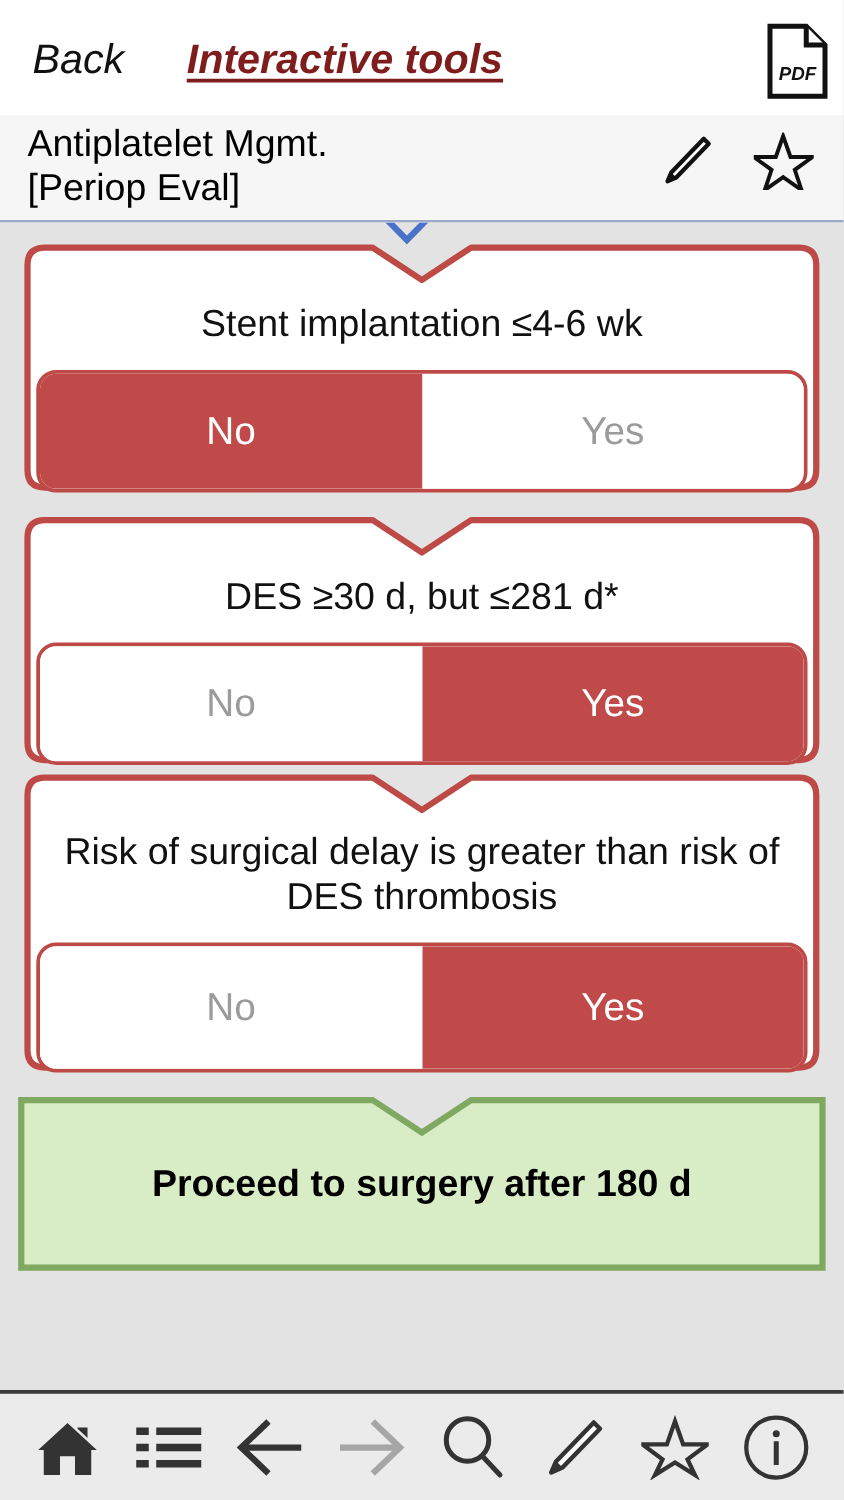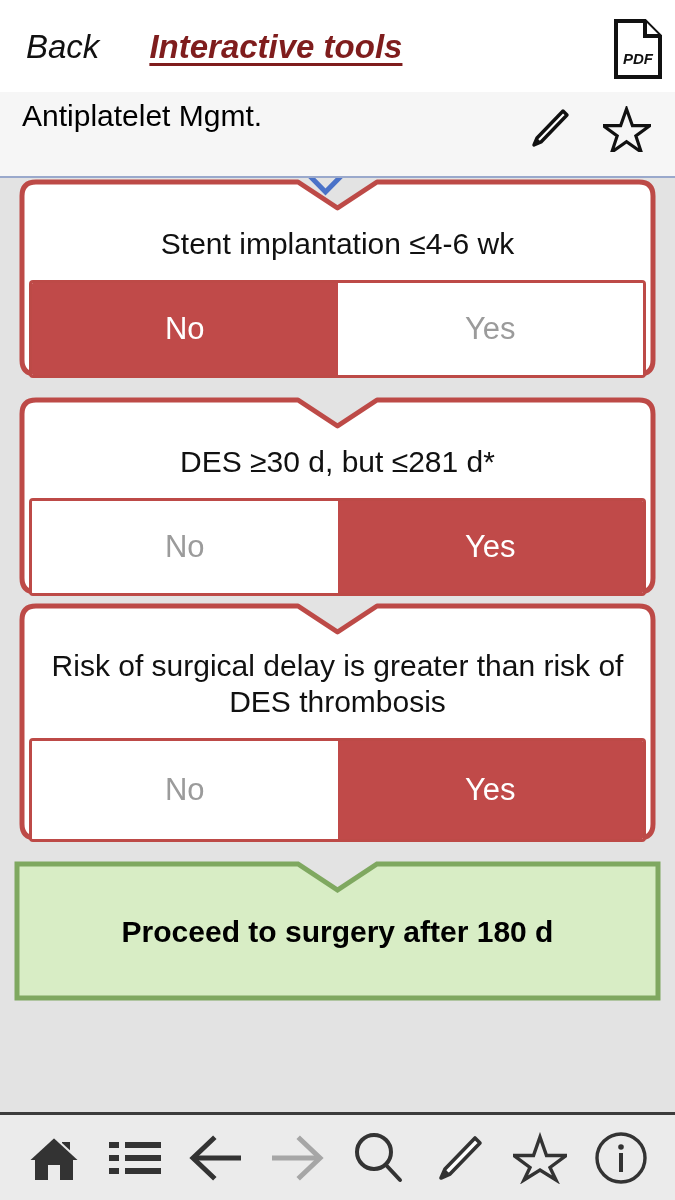--- a/index.html
+++ b/index.html
@@ -131,21 +131,21 @@
     padding: 0 30px;
     box-sizing: border-box;
     width: 100%;
   }
 
   
   .toggle {
     width: 617px;
     height: 104px;
     border: 3px solid #bd4a47;
-    border-radius: 4px;
+    border-radius: 16px;
     display: flex;
     overflow: hidden;
     box-sizing: border-box;
     background: #ffffff;
   }
   .toggle-opt {
     flex: 1 1 50%;
     display: flex;
     align-items: center;
     justify-content: center;
@@ -217,20 +217,21 @@
         <path d="M4 3 H33 L48 18 V59 H4 Z" fill="#ffffff" stroke="#111" stroke-width="4" stroke-linejoin="miter"></path>
         <path d="M33 3 V18 H48" fill="#ffffff" stroke="#111" stroke-width="4" stroke-linejoin="miter"></path>
         <text x="26" y="46" font-family="Liberation Sans, sans-serif" font-size="15" font-weight="bold" fill="#111" text-anchor="middle">PDF</text>
       </svg>
     </div>
   </div>
 
   <div class="subheader">
     <div class="sub-title">
       <span>Antiplatelet Mgmt.</span>
+      <span>[Periop Eval]</span>
     </div>
     <div class="sub-actions">
       <span>
         <svg viewBox="0 0 46 46" width="46" height="46" aria-hidden="true">
           <path d="M38 5 L42 9 L16 36 L9 39 L12 32 Z" fill="#ffffff" stroke="#111" stroke-width="3.4" stroke-linejoin="round"></path>
           <path d="M12 32 L9 39 L16 36 Z" fill="#111"></path>
         </svg>
       </span>
       <span>
         <svg viewBox="0 0 48 46" width="48" height="46" aria-hidden="true">
@@ -241,21 +242,21 @@
   </div>
 
   <div class="flow">
 
     <div class="top-chevron">
       <svg viewBox="0 0 651 22" width="651" height="22" preserveAspectRatio="none" aria-hidden="true">
         <path d="M300 -12 L325.5 14 L351 -12" fill="none" stroke="#4a72c8" stroke-width="5"></path>
       </svg>
     </div>
 
-    <div class="card-wrap" style="">
+    <div class="card-wrap" style="padding-top:16px">
       <div class="card">
         <svg class="card-svg" viewBox="0 0 651 200" height="200" preserveAspectRatio="none" aria-hidden="true">
           <path d="M10 18 Q10 4 24 4 H286 L325.5 30 L365 4 H627 Q641 4 641 18 V182 Q641 196 627 196 H365 L325.5 170 L286 196 H24 Q10 196 10 182 Z" fill="#ffffff" stroke="#bd4a47" stroke-width="5" stroke-linejoin="round"></path>
         </svg>
         <div class="card-body" style="padding-top:48px">
           <div class="q-text">Stent implantation ≤4-6 wk</div>
           <div class="toggle" style="margin-top:18px">
             <div class="toggle-opt selected">No</div>
             <div class="toggle-opt">Yes</div>
           </div>

